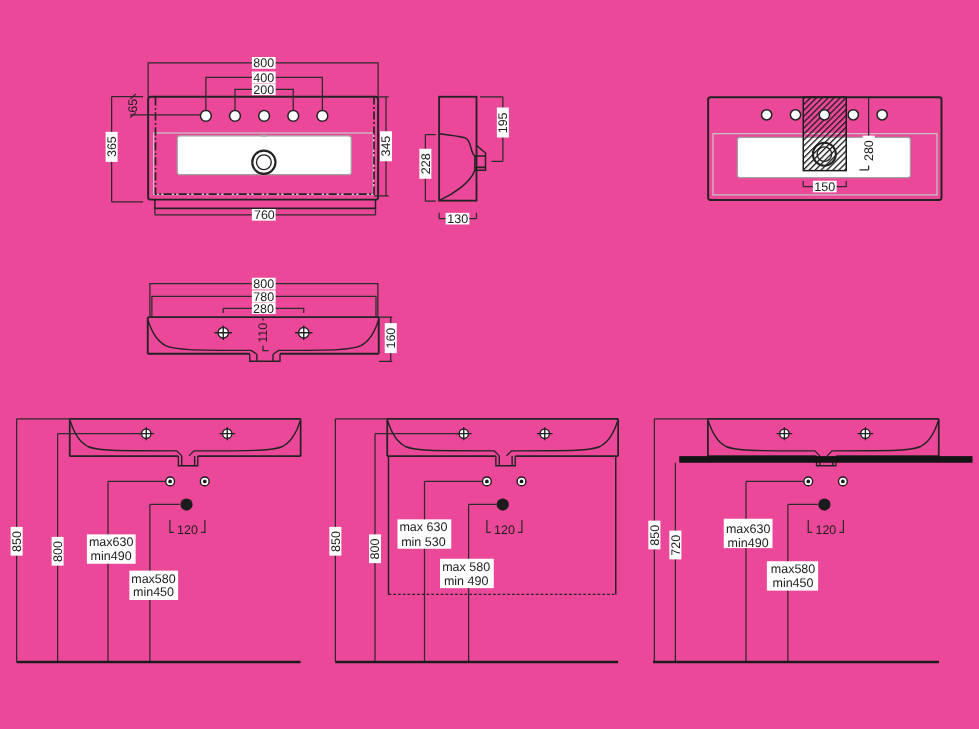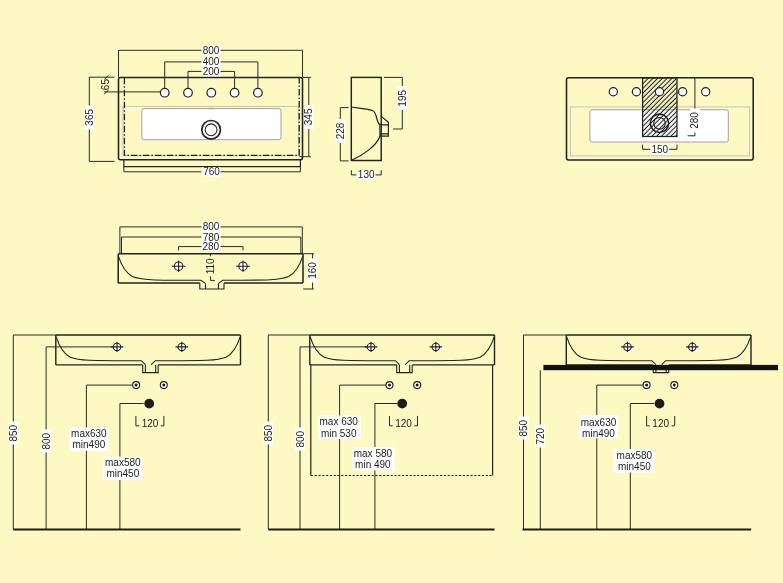--- a/index.html
+++ b/index.html
@@ -1,16 +1,16 @@
 <!DOCTYPE html>
 <html><head>
 <meta charset="utf-8">
 <style>
   html,body{margin:0;padding:0;background:#ffffff;}
-  #page{position:relative;width:783px;height:583px;background:#fef9c3;overflow:hidden;transform:translateZ(0);will-change:transform;}
+  #page{position:relative;width:783px;height:583px;background:#ec4899;overflow:hidden;transform:translateZ(0);will-change:transform;}
   svg{position:absolute;left:0;top:0;}
   text{font-family:"Liberation Sans", sans-serif;font-size:10px;fill:#1c1c1c;-webkit-font-smoothing:antialiased;}
 </style>
 </head>
 <body>
 <div id="page">
 <svg width="783" height="583" viewBox="0 0 783 583">
 <defs>
   <pattern id="hat" width="3.35" height="3.35" patternUnits="userSpaceOnUse" patternTransform="rotate(45)">
     <line x1="1.2" y1="-1" x2="1.2" y2="4.35" stroke="#1c1c1c" stroke-width="1.05"></line>

